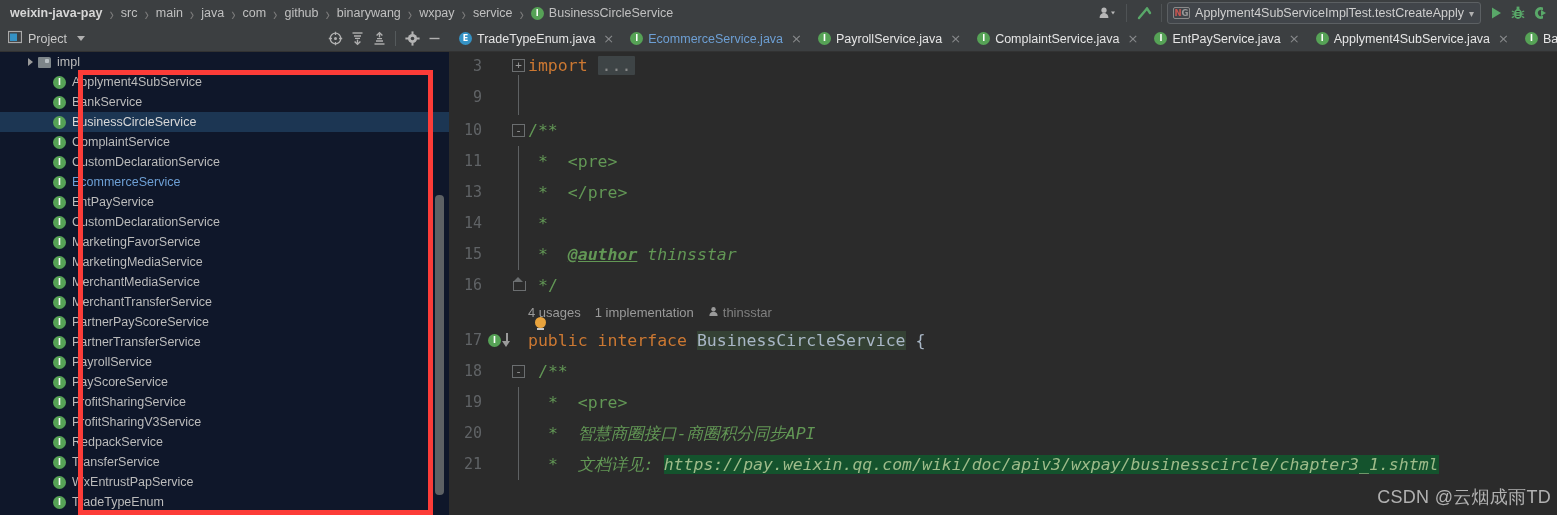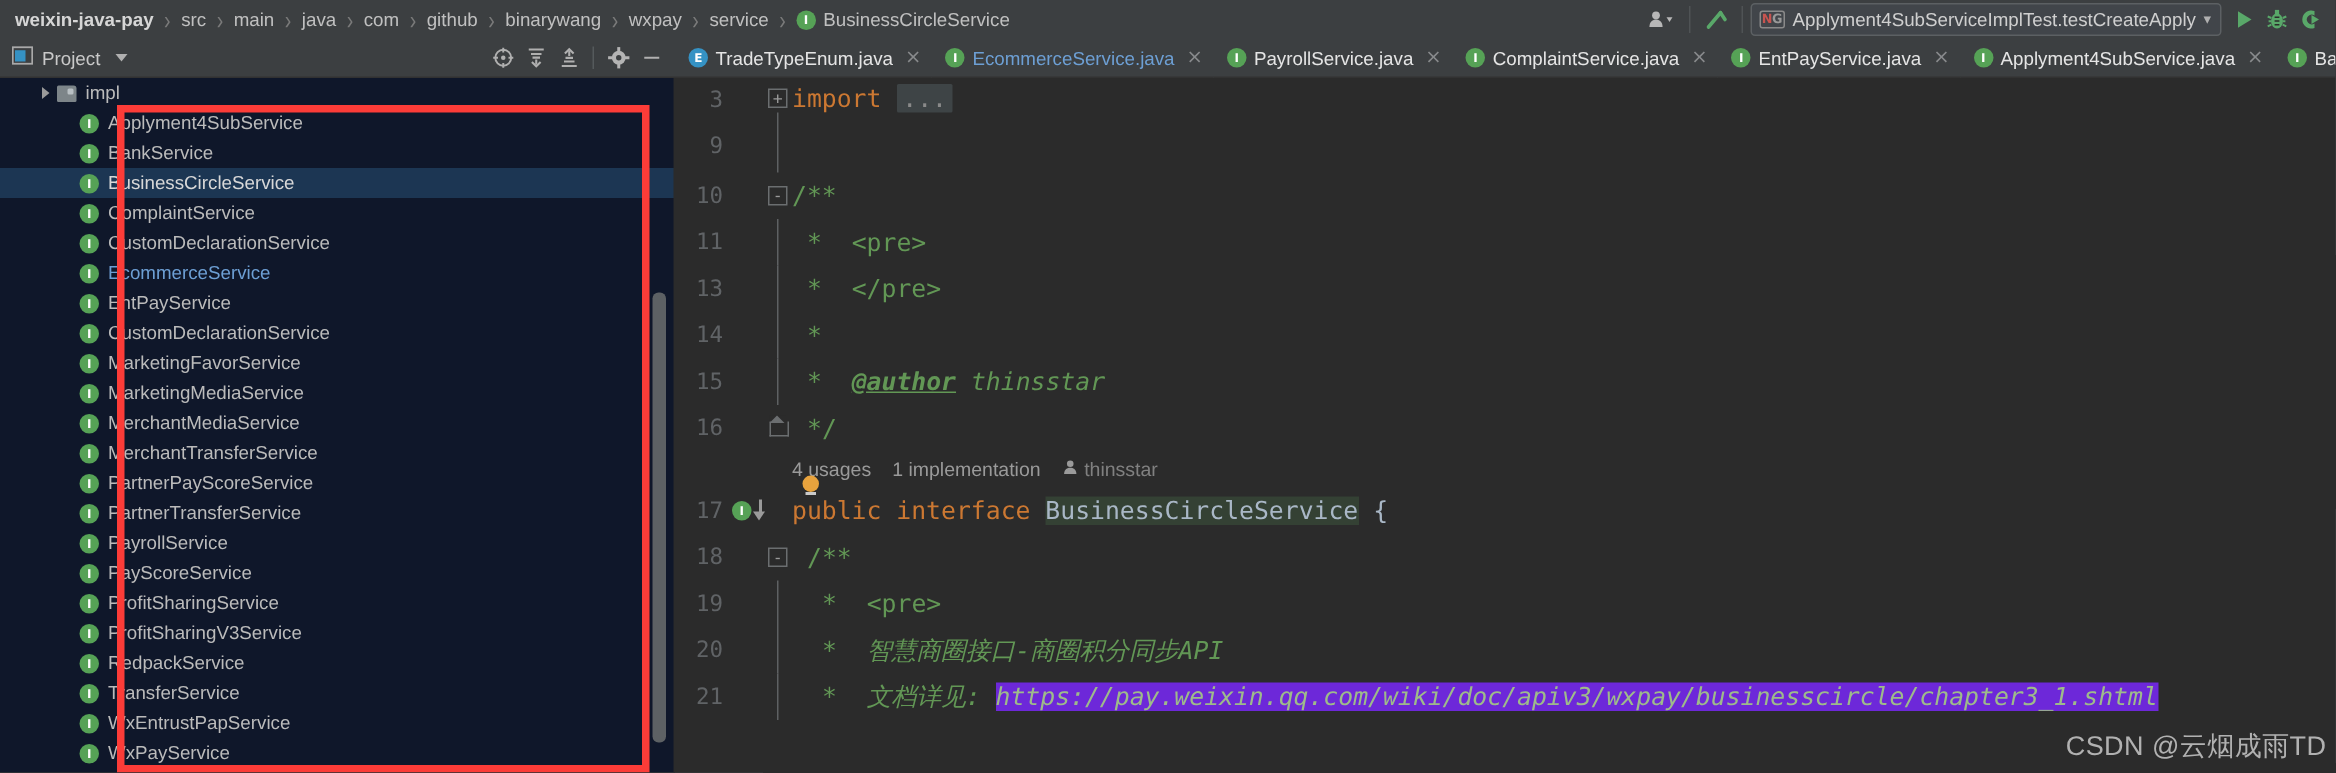--- a/index.html
+++ b/index.html
@@ -196,21 +196,21 @@
     font-family: "DejaVu Sans Mono", monospace;
   }
   .kw { color: #cc7832; }
   .cmt { color: #629755; }
   .cmt-i { color: #629755; font-style: italic; }
   .doctag { color: #629755; font-style: italic; font-weight: bold; text-decoration: underline; }
   .plain { color: #a9b7c6; }
   .ellipsis {
     background: #3e4446; color: #8a8a8a; padding: 0 4px; border-radius: 1px;
   }
-  .search-hl { background: #6d28d9; color: #9ebb8a; font-style: italic; }
+  .search-hl { background: #14532d; color: #9ebb8a; font-style: italic; }
   .sel-ident { background: #344134; color: #a9b7c6; }
 
   
   .codevision {
     position: absolute; left: 78px; top: 0; height: 24px;
     line-height: 24px; font-size: 13px; color: #808080;
     font-family: "Liberation Sans", sans-serif; white-space: nowrap;
     display: flex; align-items: center; gap: 14px; justify-content: space-between;
   }
   .codevision .cv-num { color: #9a9a9a; }
@@ -556,21 +556,21 @@
     <span class="label">TransferService</span>
   </div>
   <div class="tree-row">
     <span class="leaf-indent"></span>
     <span class="jicon iface">I</span>
     <span class="label">WxEntrustPapService</span>
   </div>
   <div class="tree-row">
     <span class="leaf-indent"></span>
     <span class="jicon iface">I</span>
-    <span class="label">WxPayService</span>
+    <span class="label">TradeTypeEnum</span>
   </div>
 
   <div id="tree-scroll-track"></div>
   <div id="tree-scroll-thumb"></div>
 </div>
 <div id="panel-divider"></div>
 
 <div id="editor">
 
   <div class="code-row" style="height:28px">

